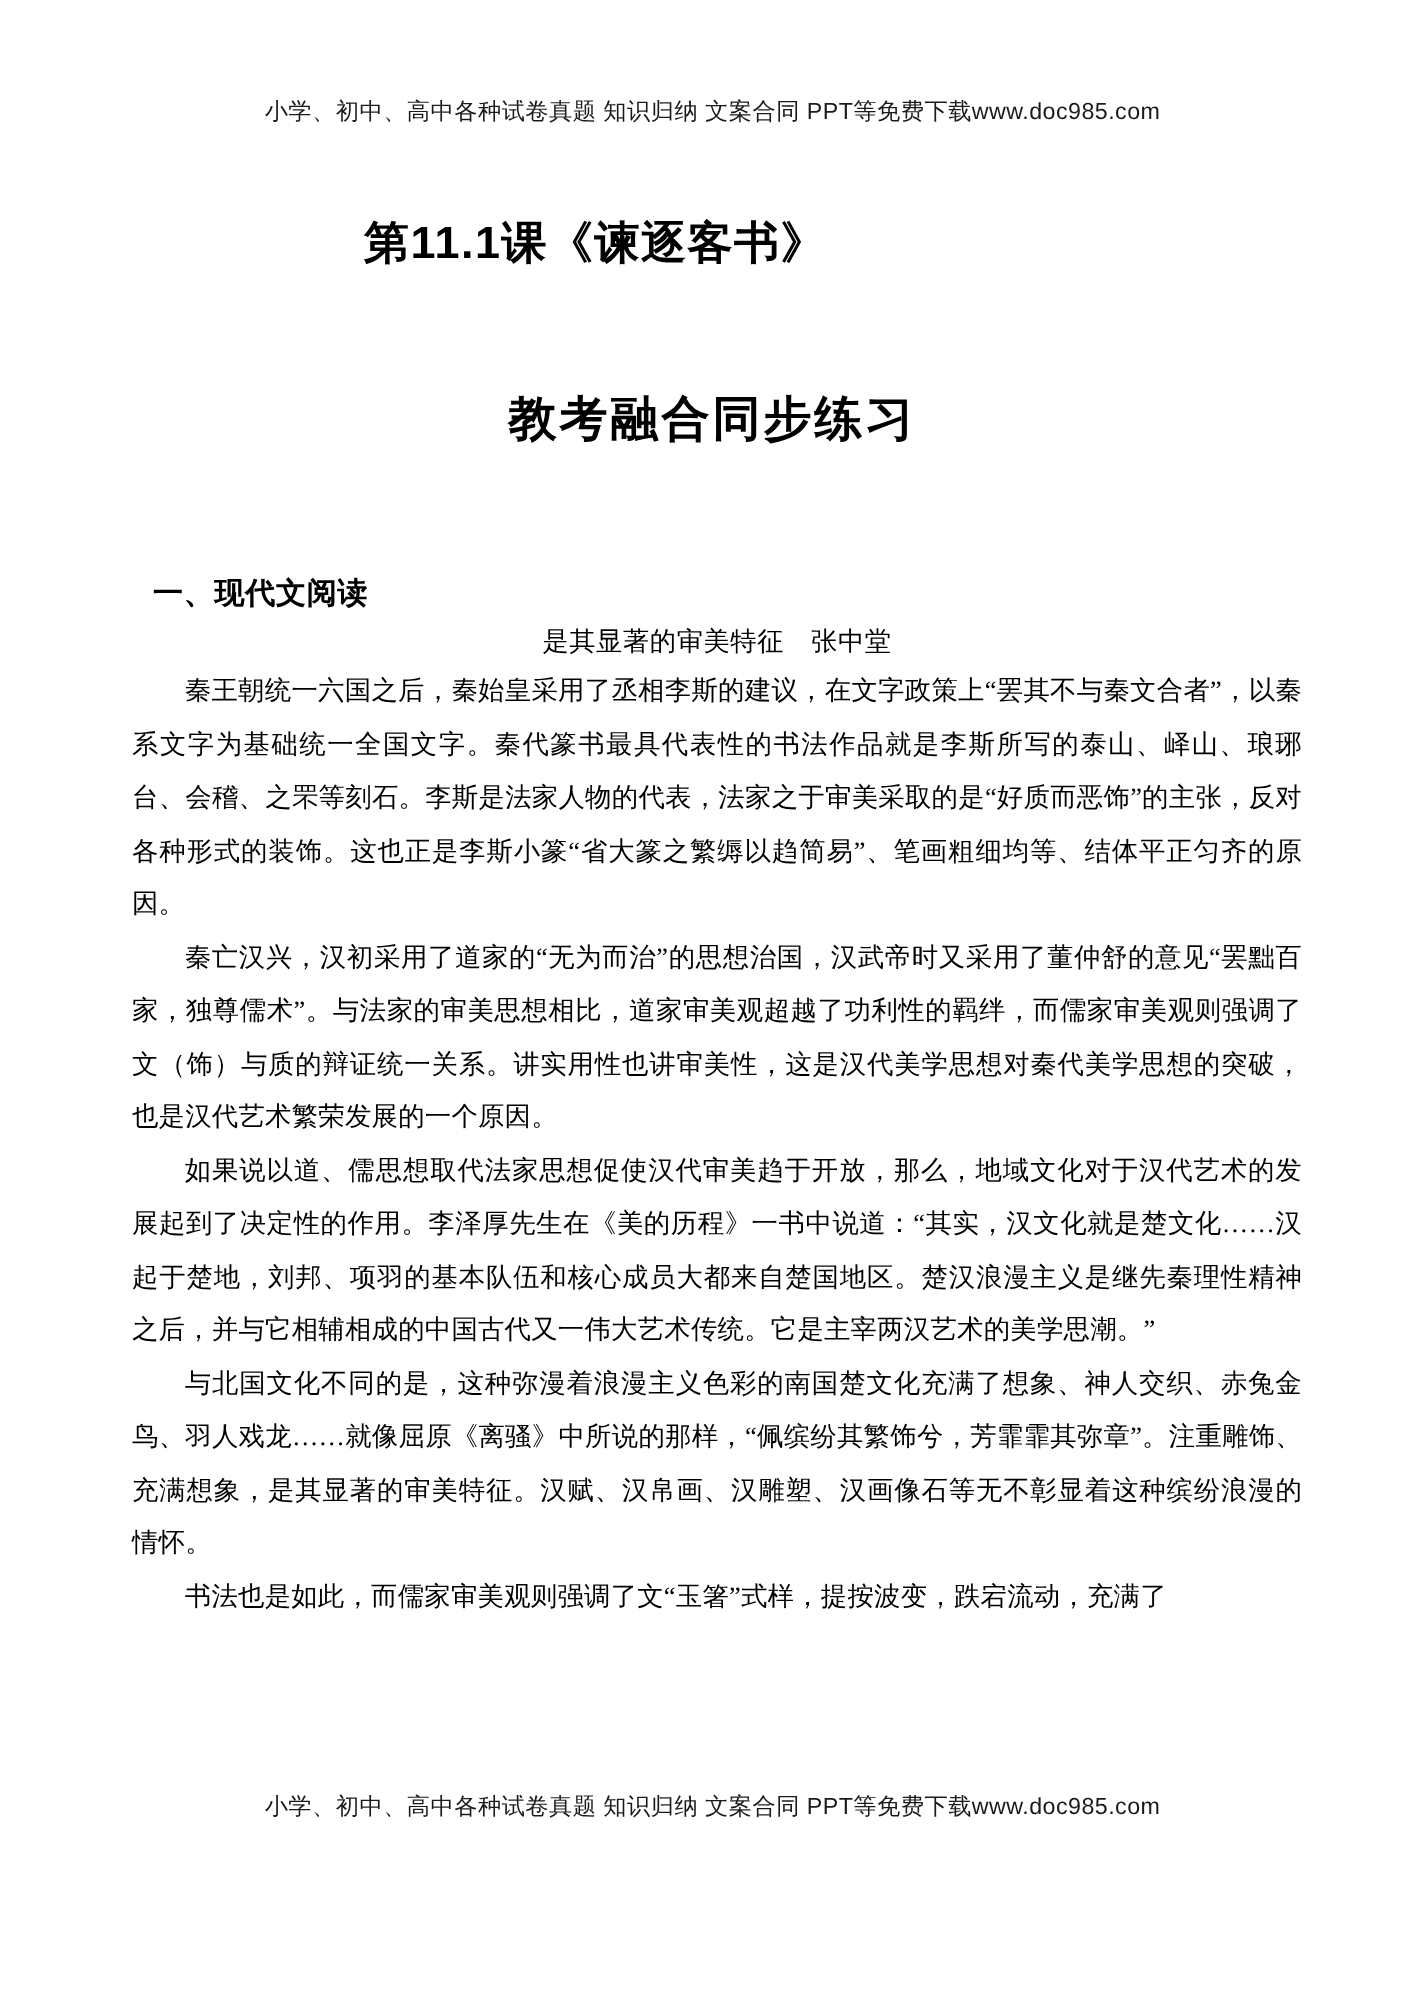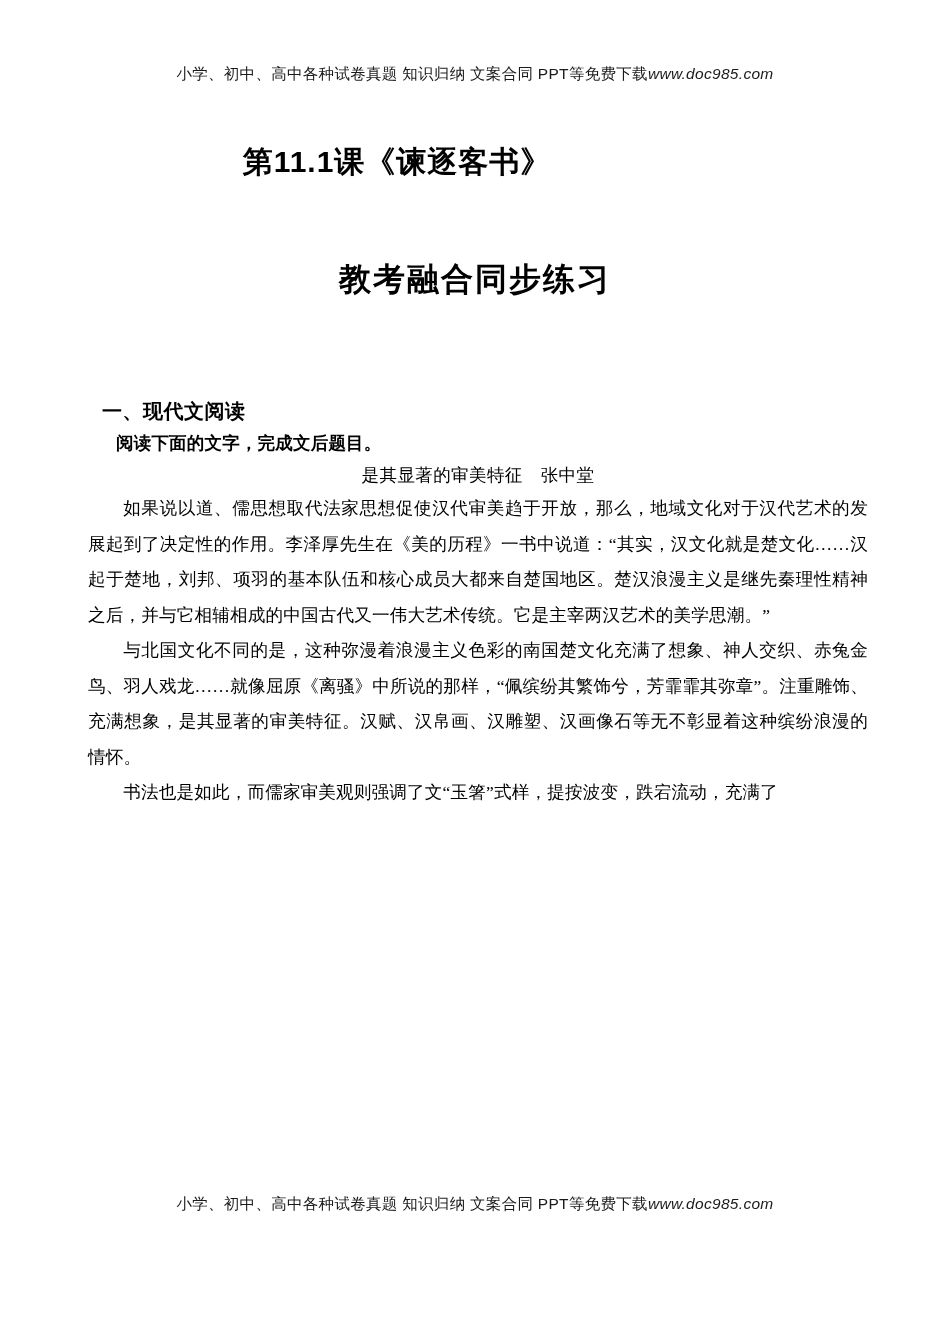--- a/index.html
+++ b/index.html
@@ -31,21 +31,20 @@
     width: 950px;
     text-align: center;
     font-family: "Liberation Sans", "DejaVu Sans", sans-serif;
     font-size: 15.5px;
     color: #1a1a1a;
     letter-spacing: 0.3px;
     white-space: nowrap;
   }
   .running-head .site {
     font-family: "Liberation Sans", "DejaVu Sans", sans-serif;
-    font-style: italic;
   }
   #page-header { top: 64px; }
   #page-footer { top: 1194px; }
 
   
   .doc-title {
     position: absolute;
     left: 0;
     top: 142px;
     width: 794px;
@@ -74,21 +73,21 @@
     position: absolute;
     left: 88px;
     top: 382px;
     width: 780px;
   }
 
   .section-heading {
     font-family: "Liberation Sans", "DejaVu Sans", sans-serif;
     font-size: 20px;
     font-weight: 700;
-    margin: 16px 0 6px 14px;
+    margin: 0 0 6px 14px;
     letter-spacing: 0.5px;
   }
   .instruction {
     font-family: "Liberation Sans", "DejaVu Sans", sans-serif;
     font-size: 17.5px;
     font-weight: 700;
     margin: 0 0 8px 28px;
     letter-spacing: 0.2px;
   }
   .article-title {
@@ -124,27 +123,28 @@
   </div>
 
   <div class="doc-title">第11.1课《谏逐客书》</div>
 
   <div class="doc-subtitle">教考融合同步练习</div>
 
   <div class="content">
 
     <div class="section-heading">一、现代文阅读</div>
 
-    <div class="instruction">阅读下面的文字，完成文后题目。</div>
 
     <div class="article-title">
       <span>是其显著的审美特征</span><span class="author">张中堂</span>
     </div>
 
     <div class="body-text">
+      <p>秦王朝统一六国之后，秦始皇采用了丞相李斯的建议，在文字政策上“罢其不与秦文合者”，以秦系文字为基础统一全国文字。秦代篆书最具代表性的书法作品就是李斯所写的泰山、峄山、琅琊台、会稽、之罘等刻石。李斯是法家人物的代表，法家之于审美采取的是“好质而恶饰”的主张，反对各种形式的装饰。这也正是李斯小篆“省大篆之繁缛以趋简易”、笔画粗细均等、结体平正匀齐的原因。</p>
+      <p>秦亡汉兴，汉初采用了道家的“无为而治”的思想治国，汉武帝时又采用了董仲舒的意见“罢黜百家，独尊儒术”。与法家的审美思想相比，道家审美观超越了功利性的羁绊，而儒家审美观则强调了文（饰）与质的辩证统一关系。讲实用性也讲审美性，这是汉代美学思想对秦代美学思想的突破，也是汉代艺术繁荣发展的一个原因。</p>
       <p>如果说以道、儒思想取代法家思想促使汉代审美趋于开放，那么，地域文化对于汉代艺术的发展起到了决定性的作用。李泽厚先生在《美的历程》一书中说道：“其实，汉文化就是楚文化……汉起于楚地，刘邦、项羽的基本队伍和核心成员大都来自楚国地区。楚汉浪漫主义是继先秦理性精神之后，并与它相辅相成的中国古代又一伟大艺术传统。它是主宰两汉艺术的美学思潮。”</p>
       <p>与北国文化不同的是，这种弥漫着浪漫主义色彩的南国楚文化充满了想象、神人交织、赤兔金鸟、羽人戏龙……就像屈原《离骚》中所说的那样，“佩缤纷其繁饰兮，芳霏霏其弥章”。注重雕饰、充满想象，是其显著的审美特征。汉赋、汉帛画、汉雕塑、汉画像石等无不彰显着这种缤纷浪漫的情怀。</p>
       <p>书法也是如此，而儒家审美观则强调了文“玉箸”式样，提按波变，跌宕流动，充满了</p>
     </div>
 
   </div>
 
   <div class="running-head" id="page-footer">
     <span>小学、初中、高中各种试卷真题 知识归纳 文案合同 PPT等免费下载</span><span class="site">www.doc985.com</span>
   </div>

